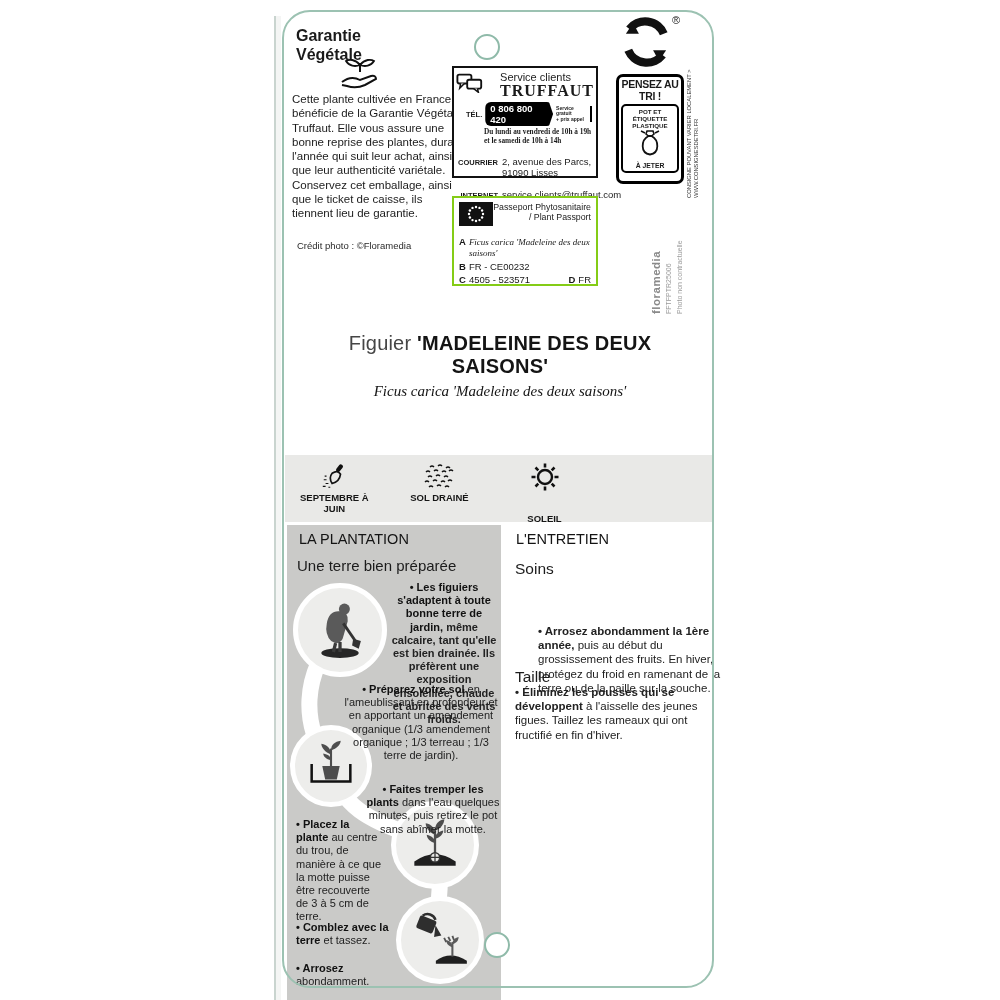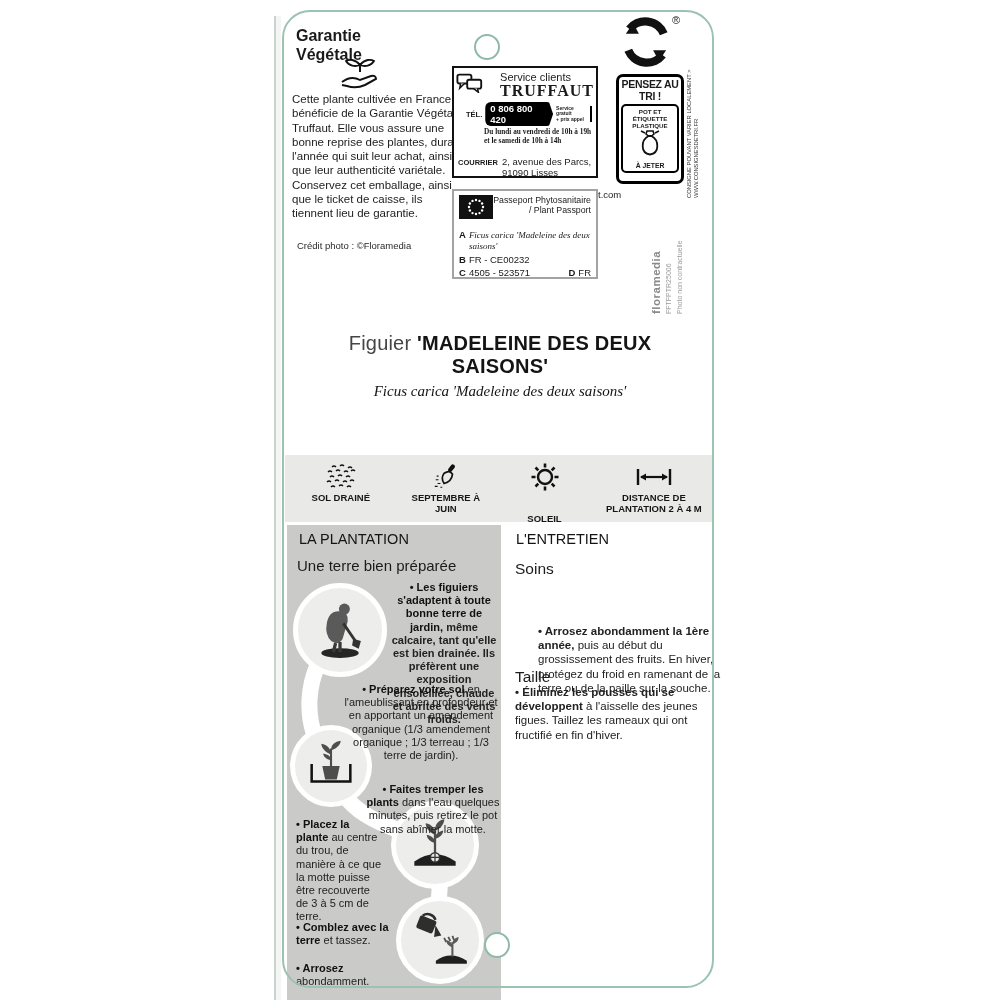--- a/index.html
+++ b/index.html
@@ -27,21 +27,21 @@
   .svc-tel{display:flex;align-items:center;gap:3px;margin-top:4px;margin-left:8px;}
   .svc-tel-label{font-size:7.5px;font-weight:bold;}
   .svc-pill{background:#000;color:#fff;font-weight:bold;font-size:9.5px;padding:1px 7px 1px 5px;border-radius:6px;
             clip-path:polygon(0 0,94% 0,100% 50%,94% 100%,0 100%);}
   .svc-note{font-size:5px;line-height:5.5px;font-weight:bold;border-right:2px solid #000;padding-right:2px;}
   .svc-hours{font-family:"Liberation Serif",serif;font-weight:bold;font-size:7.3px;line-height:8.5px;margin:2px 0 3px 26px;}
   .svc-row{display:flex;gap:4px;margin-top:12px;}
   .svc-label{font-size:7.5px;font-weight:bold;width:40px;text-align:right;flex:none;margin-top:1px;}
   .svc-val{font-size:9.5px;line-height:10.5px;color:#222;}
   
-  .pp-box{left:452px;top:189px;width:146px;height:90px;border:2px solid #a3a3a3;box-sizing:border-box;background:#fff;
+  .pp-box{left:452px;top:196px;width:146px;height:90px;border:2px solid #84cc16;box-sizing:border-box;background:#fff;
           z-index:2;padding:4px 5px;}
   .pp-head{display:flex;justify-content:space-between;align-items:flex-start;}
   .pp-title{font-size:8.8px;line-height:10px;text-align:right;color:#222;}
   .pp-row{display:flex;gap:3px;font-size:9.5px;line-height:11px;margin-top:2px;align-items:baseline;}
   .pp-letter{font-weight:bold;font-size:9.5px;}
   .pp-a{font-family:"Liberation Serif",serif;font-style:italic;font-size:9px;}
   .pp-d{margin-left:auto;display:flex;gap:3px;}
   
   .greendot{left:620px;top:16px;z-index:2;}
   .greendot-reg{left:672px;top:14px;font-size:11px;z-index:2;}
@@ -215,66 +215,55 @@
 </div>
 
 <div class="abs title-block">
   <div class="title-main">
     <span class="title-prefix">Figuier </span><span class="title-variety">'MADELEINE DES DEUX SAISONS'</span>
   </div>
   <div class="title-botanical">Ficus carica 'Madeleine des deux saisons'</div>
 </div>
 
 <div class="abs band">
+  <div class="band-item" style="width:23%;">
+    <span class="ic">
+      <svg width="28" height="28" viewBox="0 0 30 30">
+        <rect x="19" y="1" width="4.5" height="9" rx="2" transform="rotate(38 21 5)" fill="#111"></rect>
+        <path d="M13 11 q6 -4 9 1 q-1 8 -9 10 q-4 -6 0 -11 z" fill="none" stroke="#111" stroke-width="1.8"></path>
+        <path d="M4 18 h3 M6 22 h3 M3 25 h3 M9 26 h2 M5 14 h2" stroke="#111" stroke-width="1.2"></path>
+      </svg>
+    </span>
+    <span class="band-label" style="width:88px;">SEPTEMBRE À JUIN</span>
+  </div>
   <div class="band-item" style="width:26%;">
     <span class="ic">
       <svg width="34" height="26" viewBox="0 0 34 26">
         <g stroke="#111" stroke-width="1.4" fill="none">
           <path d="M8 3 q2 -2 4 0 M16 2 q2 -2 4 0 M24 4 q2 -2 4 0"></path>
           <path d="M4 8 q2 -2 4 0 M12 7 q2 -2 4 0 M20 8 q2 -2 4 0 M27 7 q2 -2 4 0"></path>
           <path d="M6 13 q2 -2 4 0 M14 12 q2 -2 4 0 M22 13 q2 -2 4 0"></path>
           <path d="M3 18 q2 -2 4 0 M11 17 q2 -2 4 0 M19 18 q2 -2 4 0 M26 17 q2 -2 4 0"></path>
           <path d="M7 23 q2 -2 4 0 M15 22 q2 -2 4 0 M23 23 q2 -2 4 0"></path>
         </g>
       </svg>
     </span>
     <span class="band-label">SOL DRAINÉ</span>
   </div>
-  <div class="band-item" style="width:23%;">
-    <span class="ic">
-      <svg width="28" height="28" viewBox="0 0 30 30">
-        <rect x="19" y="1" width="4.5" height="9" rx="2" transform="rotate(38 21 5)" fill="#111"></rect>
-        <path d="M13 11 q6 -4 9 1 q-1 8 -9 10 q-4 -6 0 -11 z" fill="none" stroke="#111" stroke-width="1.8"></path>
-        <path d="M4 18 h3 M6 22 h3 M3 25 h3 M9 26 h2 M5 14 h2" stroke="#111" stroke-width="1.2"></path>
-      </svg>
-    </span>
-    <span class="band-label" style="width:88px;">SEPTEMBRE À JUIN</span>
-  </div>
   <div class="band-item" style="width:23%;gap:23px;">
     <span class="ic">
       <svg width="30" height="30" viewBox="0 0 30 30">
         <circle cx="15" cy="15" r="7" fill="none" stroke="#111" stroke-width="2.4"></circle>
         <g stroke="#111" stroke-width="2.6">
           <path d="M15 1.5 V5.5 M15 24.5 V28.5 M1.5 15 H5.5 M24.5 15 H28.5
                    M5.5 5.5 L8.3 8.3 M21.7 21.7 L24.5 24.5 M24.5 5.5 L21.7 8.3 M8.3 21.7 L5.5 24.5"></path>
         </g>
       </svg>
     </span>
     <span class="band-label">SOLEIL</span>
-  </div>
-  <div class="band-item" style="width:28%;">
-    <span class="ic">
-      <svg width="40" height="22" viewBox="0 0 40 22">
-        <path d="M4 3 V19 M36 3 V19" stroke="#111" stroke-width="2.4"></path>
-        <path d="M7 11 H33" stroke="#111" stroke-width="2.2"></path>
-        <path d="M6 11 L12 7.5 V14.5 Z" fill="#111"></path>
-        <path d="M34 11 L28 7.5 V14.5 Z" fill="#111"></path>
-      </svg>
-    </span>
-    <span class="band-label" style="width:100px;">DISTANCE DE PLANTATION 2 À 4 M</span>
   </div>
 </div>
 
 <div class="abs gray-col"></div>
 
 <div class="abs sec-head" style="left:299px;top:531px;">LA PLANTATION</div>
 <div class="abs sec-sub" style="left:297px;top:557px;">Une terre bien préparée</div>
 
 <svg class="abs chain" width="214" height="475" viewBox="0 0 214 475">
   <g stroke="#fff" stroke-width="16" fill="none" stroke-linecap="round">

